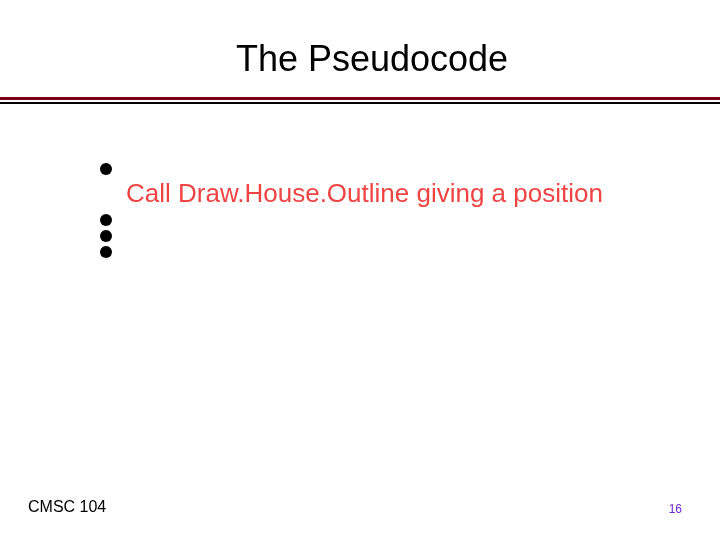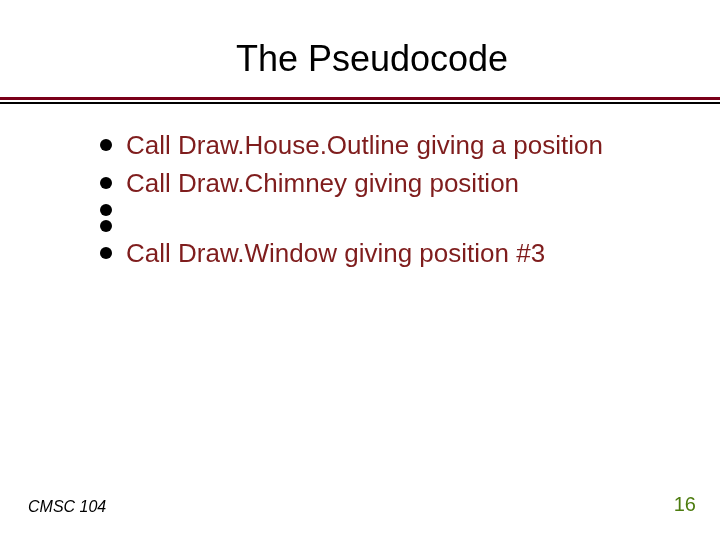--- a/index.html
+++ b/index.html
@@ -62,37 +62,37 @@
   .bullet {
     width: 12px;
     height: 12px;
     border-radius: 50%;
     background: #000;
     margin-right: 14px;
     flex: none;
   }
   .item-text {
     font-size: 26px;
-    color: #7f1d1d;
+    color: #ef4444;
     line-height: 34px;
+    margin-top: 48px;
   }
   .footer-left {
     position: absolute;
     left: 28px;
     bottom: 24px;
     font-size: 16px;
     color: #000;
-    font-style: italic;
   }
   .footer-right {
     position: absolute;
-    right: 24px;
+    right: 38px;
     bottom: 24px;
-    font-size: 20px;
-    color: #4d7c0f;
+    font-size: 12px;
+    color: #6d28d9;
   }
 </style>
 </head>
 <body>
 
 <div class="slide">
 
   <div class="title">The Pseudocode</div>
 
   <div class="rule">
@@ -100,30 +100,25 @@
     <div class="r2"></div>
   </div>
 
   <div class="list">
     <div class="item">
       <span class="bullet"></span>
       <span class="item-text">Call Draw.House.Outline giving a position</span>
     </div>
     <div class="item">
       <span class="bullet"></span>
-      <span class="item-text">Call Draw.Chimney giving position</span>
     </div>
     <div class="item">
       <span class="bullet"></span>
     </div>
     <div class="item">
       <span class="bullet"></span>
-    </div>
-    <div class="item">
-      <span class="bullet"></span>
-      <span class="item-text">Call Draw.Window giving position #3</span>
     </div>
   </div>
 
   <div class="footer-left">CMSC 104</div>
   <div class="footer-right">16</div>
 
 </div>
 
 </body></html>

